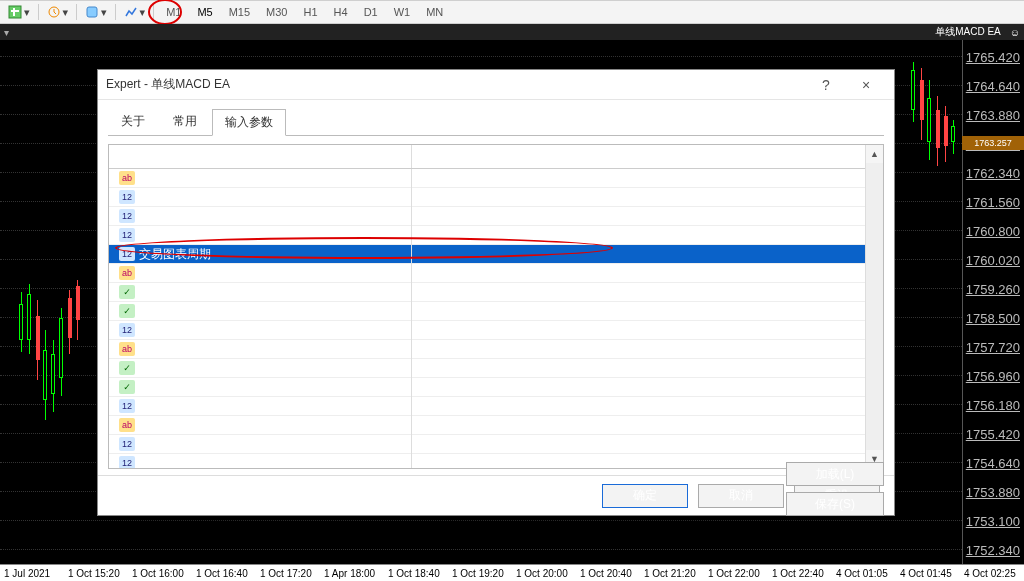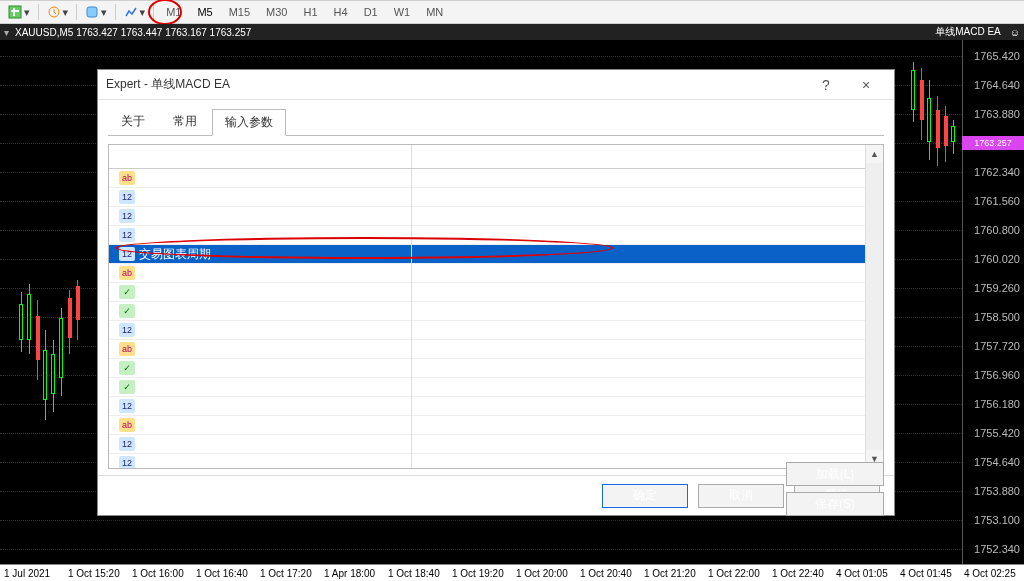--- a/index.html
+++ b/index.html
@@ -12,23 +12,23 @@
 .tf-btn { padding: 2px 6px; color:#555; cursor:pointer; }
 .tf-btn.active { color:#000; }
 .tf-circle { position:absolute; left:148px; top:-2px; width:34px; height:26px; border:2px solid #d00; border-radius:50%; pointer-events:none; }
 
 
 .chart { position: relative; height: 557px; background: #000; color: #fff; }
 .chart-header { height: 16px; background: #222; display:flex; align-items:center; padding:0 4px; font-size:10px; gap:6px; }
 .chart-header-right { margin-left:auto; display:flex; gap:9px; align-items:center; }
 .chart-body { position:relative; height: 524px; }
 .price-axis { position:absolute; right:0; top:0; width:62px; height:100%; border-left:1px solid #555; }
-.price-tick { position:absolute; right:4px; font-size:11px; color:#bbb; }
+.price-tick { position:absolute; right:4px; font-size:13px; color:#bbb;text-decoration:underline; }
 .price-line { position:absolute; left:0; right:62px; height:1px; border-top:1px dotted #333; }
-.price-label { position:absolute; right:0; width:62px; height:14px; background:#d946ef; color:#fff; font-size:9px; display:flex; align-items:center; justify-content:center; }
+.price-label { position:absolute; right:0; width:62px; height:14px; background:#a16207; color:#fff; font-size:9px; display:flex; align-items:center; justify-content:center; }
 
 .time-axis { height:17px; background:#fff; color:#000; font-size:10px; display:flex; align-items:center; border-top:1px solid #888; }
 .time-tick { flex:1; padding-left:4px; white-space:nowrap; }
 
 .candle { position:absolute; width:4px; }
 .wick { position:absolute; left:1px; width:1px; background:currentColor; }
 .body { position:absolute; left:0; width:4px; background:currentColor; }
 .bull { color:#0f0; } .bull .body { background:#000; border:1px solid #0f0; left:-1px; }
 .bear { color:#f44; } .bear .body { background:#f44; }
 
@@ -101,21 +101,20 @@
   <span class="tf-btn">H4</span>
   <span class="tf-btn">D1</span>
   <span class="tf-btn">W1</span>
   <span class="tf-btn">MN</span>
   <span class="tf-circle"></span>
 </div>
 
 <div class="chart">
   <div class="chart-header">
     <span style="color:#aaa;">▾</span>
-    <span>XAUUSD,M5 1763.427 1763.447 1763.167 1763.257</span>
     <div class="chart-header-right">
       <span>单线MACD EA</span>
       <span>☺</span>
     </div>
   </div>
   <div class="chart-body">
     <div class="price-axis" id="paxis">
         <div class="price-tick" style="top: 10px;">1765.420</div>
         <div class="price-tick" style="top: 39px;">1764.640</div>
         <div class="price-tick" style="top: 68px;">1763.880</div>

